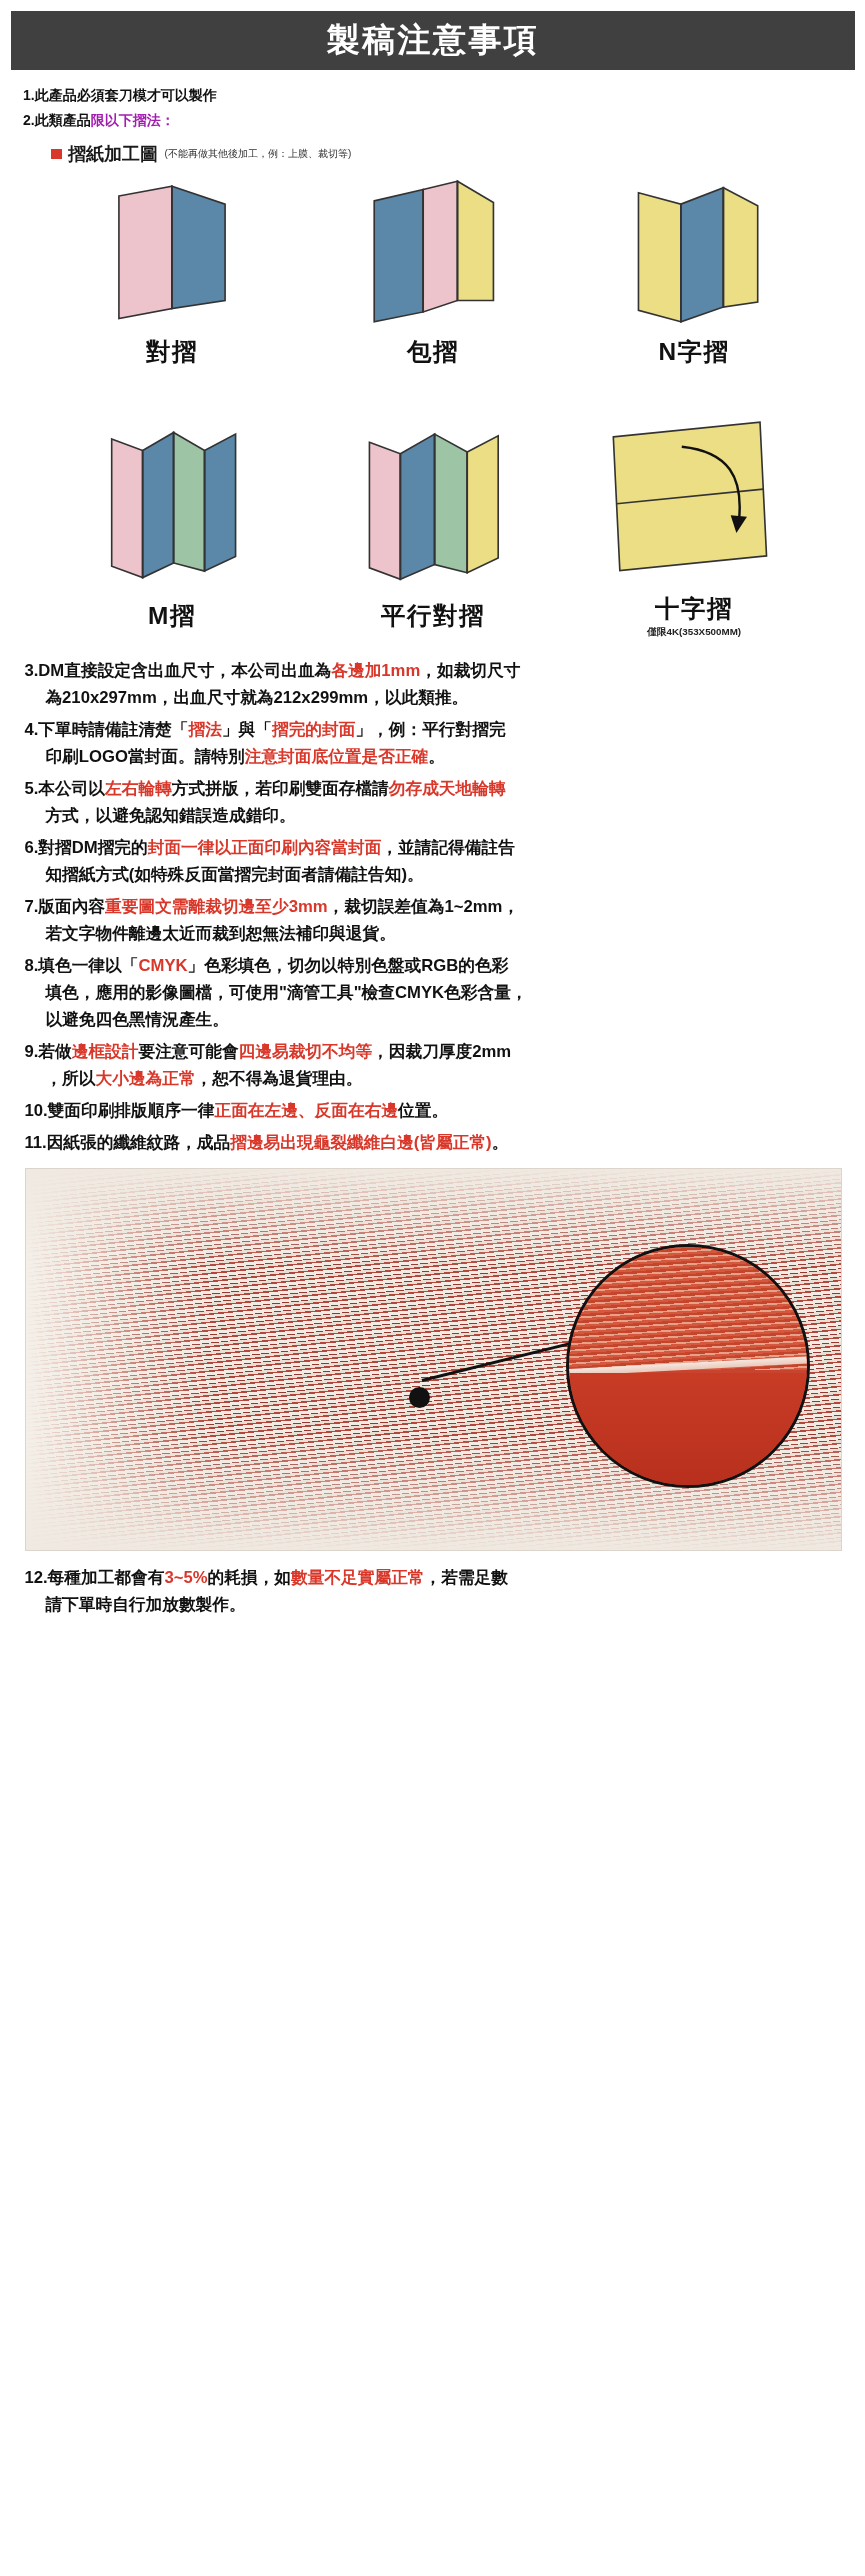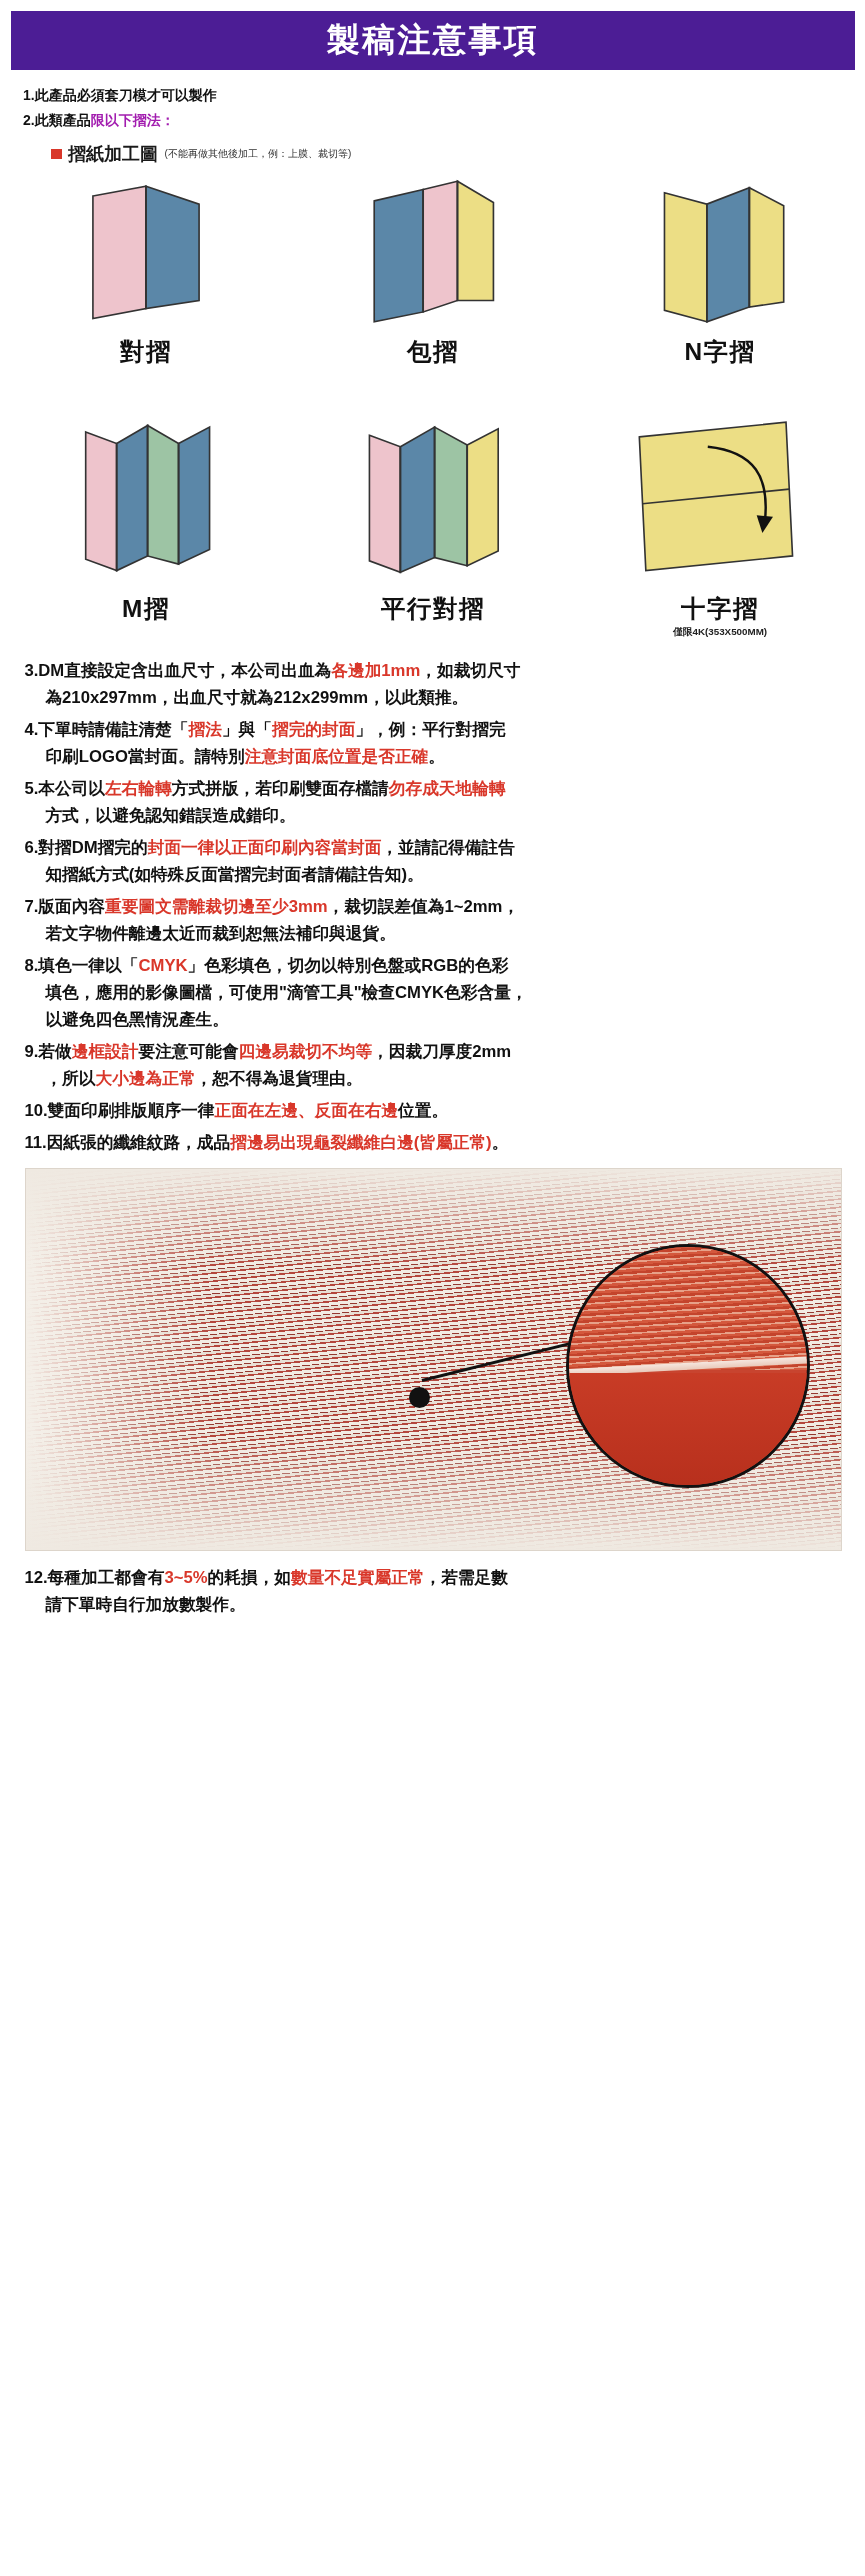--- a/index.html
+++ b/index.html
@@ -17,21 +17,21 @@
   .page {
     width: 866px;
     position: relative;
     padding-bottom: 16.3px;
   }
 
   
   .header-bar {
     margin: 11.4px 11.4px 0 11.4px;
     height: 59px;
-    background: #4c1d95;
+    background: #404040;
     display: flex;
     align-items: center;
     justify-content: center;
   }
   .header-title {
     color: #ffffff;
     font-size: 33px;
     font-weight: bold;
     letter-spacing: 2.4px;
     font-family: "Liberation Sans", "DejaVu Sans", sans-serif;
@@ -71,21 +71,21 @@
     color: #333333;
   }
 
   
   .folds {
     margin-top: 11.4px;
   }
   .fold-row {
     display: flex;
     justify-content: center;
-    gap: 43px;
+    gap: 17px;
   }
   .fold-cell {
     width: 244px;
     display: flex;
     flex-direction: column;
     align-items: center;
   }
   .fold-art {
     height: 147px;
     display: flex;
@@ -279,21 +279,21 @@
             <polygon points="156,12 198,34 198,152 156,158" fill="#ecde85" stroke="#333" stroke-width="2"></polygon>
             <line x1="104" y1="32" x2="104" y2="176" stroke="#333" stroke-width="2"></line>
             <line x1="156" y1="12" x2="156" y2="158" stroke="#333" stroke-width="2"></line>
           </svg>
         </div>
         <div class="fold-label">N字摺</div>
       </div>
 
     </div>
 
-    <div class="fold-row" style="margin-top:51px;">
+    <div class="fold-row" style="margin-top:51px;align-items:center;">
 
       <div class="fold-cell">
         <div class="fold-art tall">
           <svg width="196" height="163" viewBox="0 0 240 200">
             <polygon points="46,16 84,30 84,186 46,172" fill="#eec4cc" stroke="#333" stroke-width="2"></polygon>
             <polygon points="84,30 122,8 122,168 84,186" fill="#5b87a8" stroke="#333" stroke-width="2"></polygon>
             <polygon points="122,8 160,30 160,178 122,168" fill="#9dc4a4" stroke="#333" stroke-width="2"></polygon>
             <polygon points="160,30 198,10 198,160 160,178" fill="#5b87a8" stroke="#333" stroke-width="2"></polygon>
             <line x1="84" y1="30" x2="84" y2="186" stroke="#333" stroke-width="2"></line>
             <line x1="122" y1="8" x2="122" y2="168" stroke="#333" stroke-width="2"></line>

